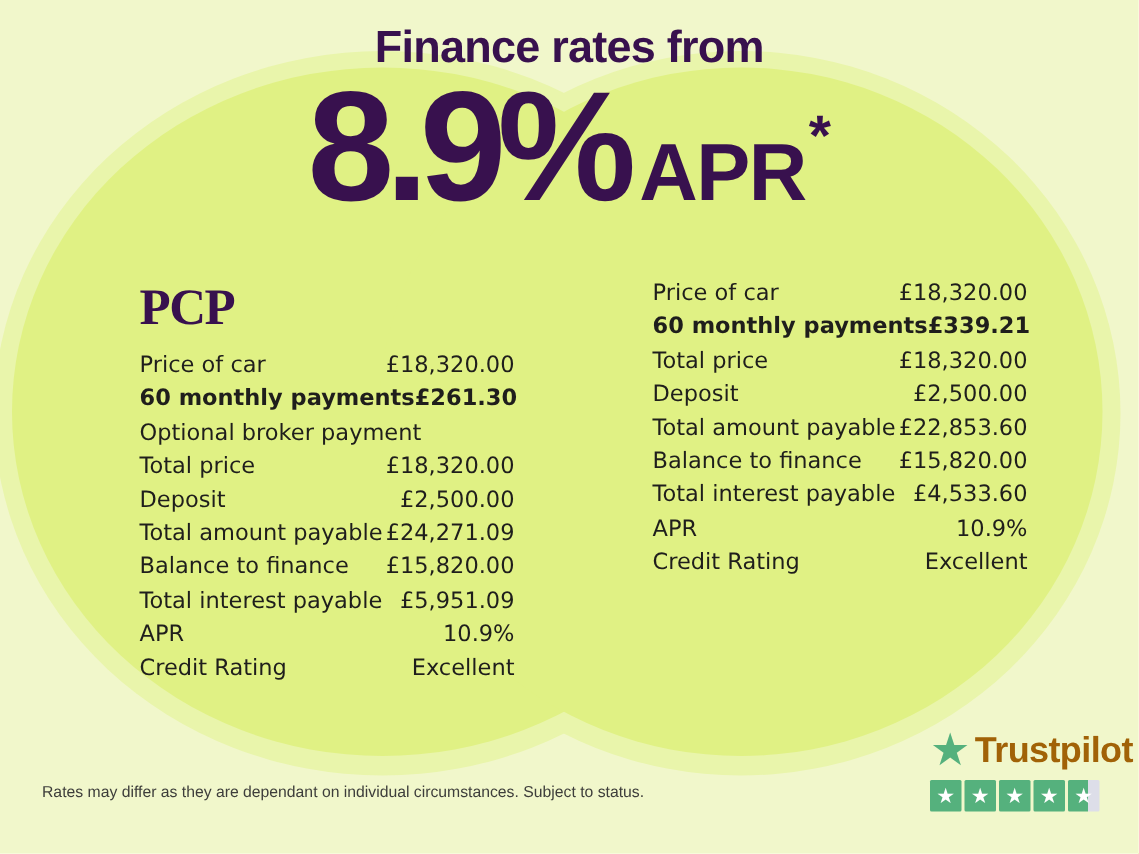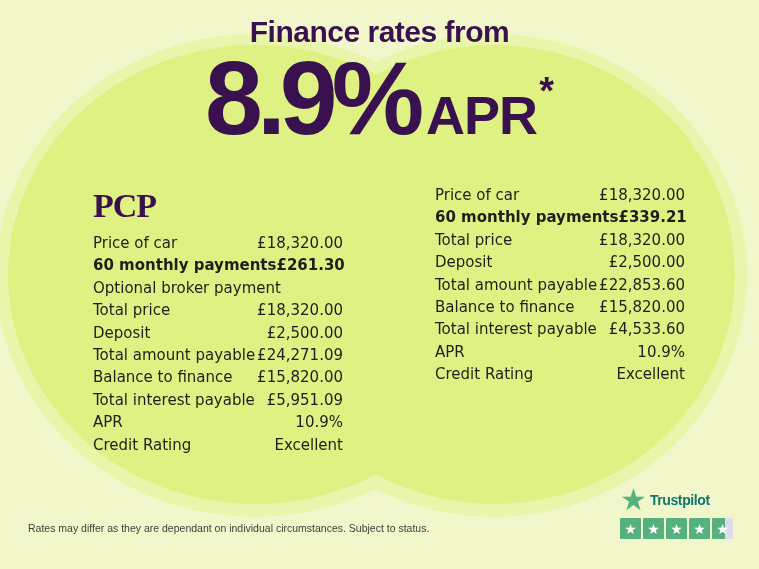--- a/index.html
+++ b/index.html
@@ -76,22 +76,22 @@
     font-size:10.5px;line-height:14.5px;color:#3e3e3b;
   }
 
   .trustpilot{position:absolute;left:620px;top:487px;width:122px;}
   .tp-logo{display:flex;align-items:center;gap:3px;}
   .tp-logo-star{
     color:#55b17d;font-size:30px;line-height:26px;
   }
   .tp-name{
     font-family:"Liberation Sans", sans-serif;
-    font-weight:bold;font-size:14px;letter-spacing:-0.4px;
-    color:#0f766e;
+    font-weight:bold;font-size:24px;letter-spacing:-0.4px;
+    color:#a16207;
   }
   .tp-stars{display:flex;gap:2px;margin-top:5px;}
   .tp-star-box{
     width:21px;height:21px;border-radius:1px;
     background:#55b17d;
     display:flex;align-items:center;justify-content:center;
     color:#ffffff;font-size:14px;line-height:1;
   }
   .tp-star-box.half{
     background:linear-gradient(90deg,#55b17d 0 62%,#dddee9 62% 100%);

